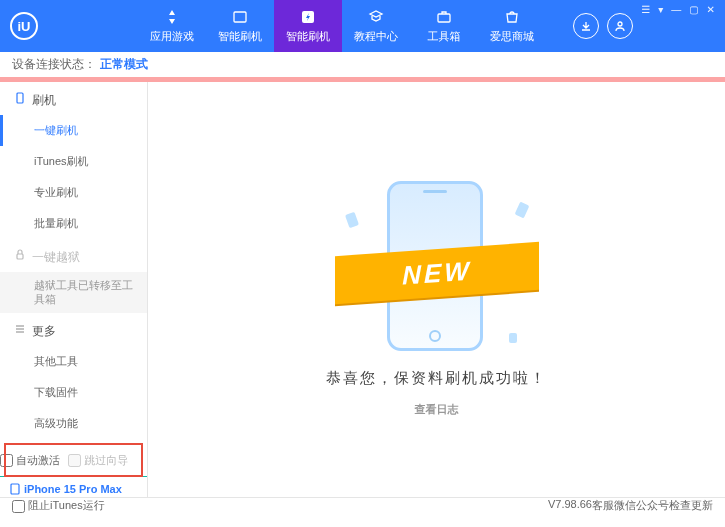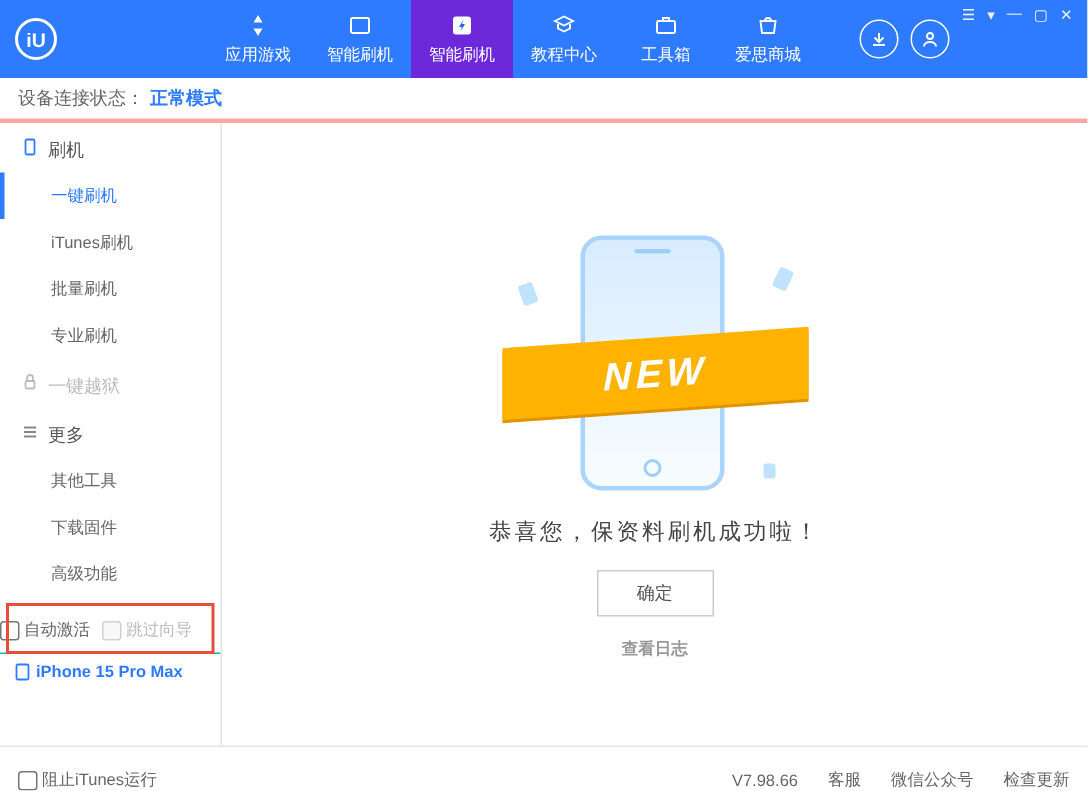--- a/index.html
+++ b/index.html
@@ -14,21 +14,21 @@
 .nav { display: flex; height: 100%; }
 .nav-item { width: 68px; display: flex; flex-direction: column; align-items: center; justify-content: center; gap: 3px; cursor: pointer; font-size: 11px; }
 .nav-item.active { background: #6d28d9; }
 .nav-icon { width: 18px; height: 18px; display: flex; align-items: center; justify-content: center; }
 .spacer { flex: 1; }
 .win-ctrls { display: flex; gap: 8px; align-items: flex-start; height: 100%; padding-top: 4px; font-size: 10px; }
 .win-btn { cursor: pointer; opacity: 0.9; }
 .right-circles { display: flex; gap: 8px; align-items: center; margin-right: 8px; }
 .circle-btn { width: 26px; height: 26px; border: 1.5px solid #fff; border-radius: 50%; display: flex; align-items: center; justify-content: center; cursor: pointer; }
 
-.status-bar { height: 30px; border-bottom: 3px solid #fca5a5; display: flex; align-items: center; padding: 0 12px; color: #666; gap: 4px; }
+.status-bar { height: 30px; border-bottom: 5px solid #fca5a5; display: flex; align-items: center; padding: 0 12px; color: #666; gap: 4px; }
 .status-mode { color: #2f7bff; font-weight: bold; }
 
 .body-wrap { display: flex; height: 415px; }
 .sidebar { width: 148px; border-right: 1px solid #e5e5e5; overflow: hidden; position: relative; }
 .sb-section { padding: 10px 14px 6px; display: flex; gap: 6px; color: #555; font-size: 12px; }
 .sb-section.locked { color: #bbb; }
 .sb-item { padding: 8px 10px 8px 34px; color: #666; font-size: 11px; cursor: pointer; position: relative; }
 .sb-item.active { color: #2f7bff; }
 .sb-item.active::before { content: ""; position: absolute; left: 0; top: 0; bottom: 0; width: 3px; background: #2f7bff; }
 .sb-item.gray { background: #f5f5f5; color: #999; line-height: 1.3; padding-top: 6px; padding-bottom: 6px; padding-right: 10px; }
@@ -42,21 +42,21 @@
 .illus { position: relative; width: 200px; height: 190px; }
 .phone { position: absolute; left: 50px; top: 18px; width: 96px; height: 170px; background: linear-gradient(#d8ecff,#f8fcff); border: 3px solid #a8d4ff; border-radius: 14px; }
 .phone::before { content: ""; position: absolute; top: 6px; left: 50%; transform: translateX(-50%); width: 24px; height: 3px; background: #9fcff9; border-radius: 2px; }
 .phone-btn { position: absolute; bottom: 6px; left: 50%; transform: translateX(-50%); width: 12px; height: 12px; border: 2px solid #9fcff9; border-radius: 50%; }
 .illus-dec { position: absolute; width: 10px; height: 14px; background: #bfe2ff; border-radius: 2px; }
 .ribbon { position: absolute; top: 86px; left: -2px; right: -2px; height: 48px; background: #ffb300; display: flex; align-items: center; justify-content: center; transform: skewY(-4deg); color: #fff; font-weight: 900; font-size: 26px; letter-spacing: 3px; font-style: italic; box-shadow: 0 2px 0 #e09400; }
 .msg { margin-top: 16px; font-size: 15px; color: #444; letter-spacing: 2px; }
 .confirm-btn { margin-top: 16px; padding: 6px 26px; border: 1px solid #ccc; background: #fff; color: #555; cursor: pointer; font-size: 12px; }
 .log-link { margin-top: 14px; font-size: 11px; color: #999; cursor: pointer; font-weight: bold; }
 
-.footer { height: 30px; border-top: 1px solid #e5e5e5; display: flex; align-items: flex-end; padding: 0 12px; font-size: 11px; color: #666; gap: 20px; }
+.footer { height: 30px; border-top: 1px solid #e5e5e5; display: flex; align-items: flex-start; padding: 0 12px; font-size: 11px; color: #666; gap: 0; }
 .footer .spacer { flex: 1; }
 input[type=checkbox] { vertical-align: middle; }
 </style>
 </head>
 <body>
 
 <div class="titlebar">
   <div class="logo-wrap">
     <div class="logo-circle">iU</div>
   </div>
@@ -145,30 +145,31 @@
 <div class="body-wrap">
   <div class="sidebar">
     <div class="sb-section">
       <svg width="12" height="12" viewBox="0 0 12 12" fill="none" stroke="#2f7bff" stroke-width="1.2">
           <rect x="3" y="1" width="6" height="10" rx="1"></rect>
         </svg>
       <span>刷机</span>
     </div>
     <div class="sb-item active">一键刷机</div>
     <div class="sb-item">iTunes刷机</div>
+    <div class="sb-item">专业刷机</div>
     <div class="sb-item">批量刷机</div>
-    <div class="sb-item">专业刷机</div>
 
     <div class="sb-section locked">
       <svg width="12" height="12" viewBox="0 0 12 12" fill="none" stroke="#bbb" stroke-width="1.2">
           <rect x="3" y="5" width="6" height="5" rx="1"></rect>
           <path d="M4 5V3a2 2 0 014 0v2"></path>
         </svg>
       <span>一键越狱</span>
     </div>
+    <div class="sb-item gray">越狱工具已转移至工具箱</div>
 
     <div class="sb-section">
       <svg width="12" height="12" viewBox="0 0 12 12" stroke="#888" stroke-width="1.2">
           <path d="M2 3h8M2 6h8M2 9h8"></path>
         </svg>
       <span>更多</span>
     </div>
     <div class="sb-item">其他工具</div>
     <div class="sb-item">下载固件</div>
     <div class="sb-item">高级功能</div>
@@ -196,21 +197,20 @@
     <div class="illus">
       <div class="illus-dec" style="left:10px;top:50px;transform:rotate(-20deg)"></div>
       <div class="illus-dec" style="right:10px;top:40px;transform:rotate(25deg)"></div>
       <div class="illus-dec" style="right:20px;bottom:10px;width:8px;height:10px;"></div>
       <div class="phone">
           <div class="phone-btn"></div>
         </div>
       <div class="ribbon">NEW</div>
     </div>
     <div class="msg">恭喜您，保资料刷机成功啦！</div>
-    <button class="confirm-btn">确定</button>
     <div class="log-link">查看日志</div>
   </div>
 </div>
 
 <div class="footer">
   <label><input type="checkbox" style=""> <span>阻止iTunes运行</span></label>
   <div class="spacer"></div>
   <span>V7.98.66</span>
   <span>客服</span>
   <span>微信公众号</span>

